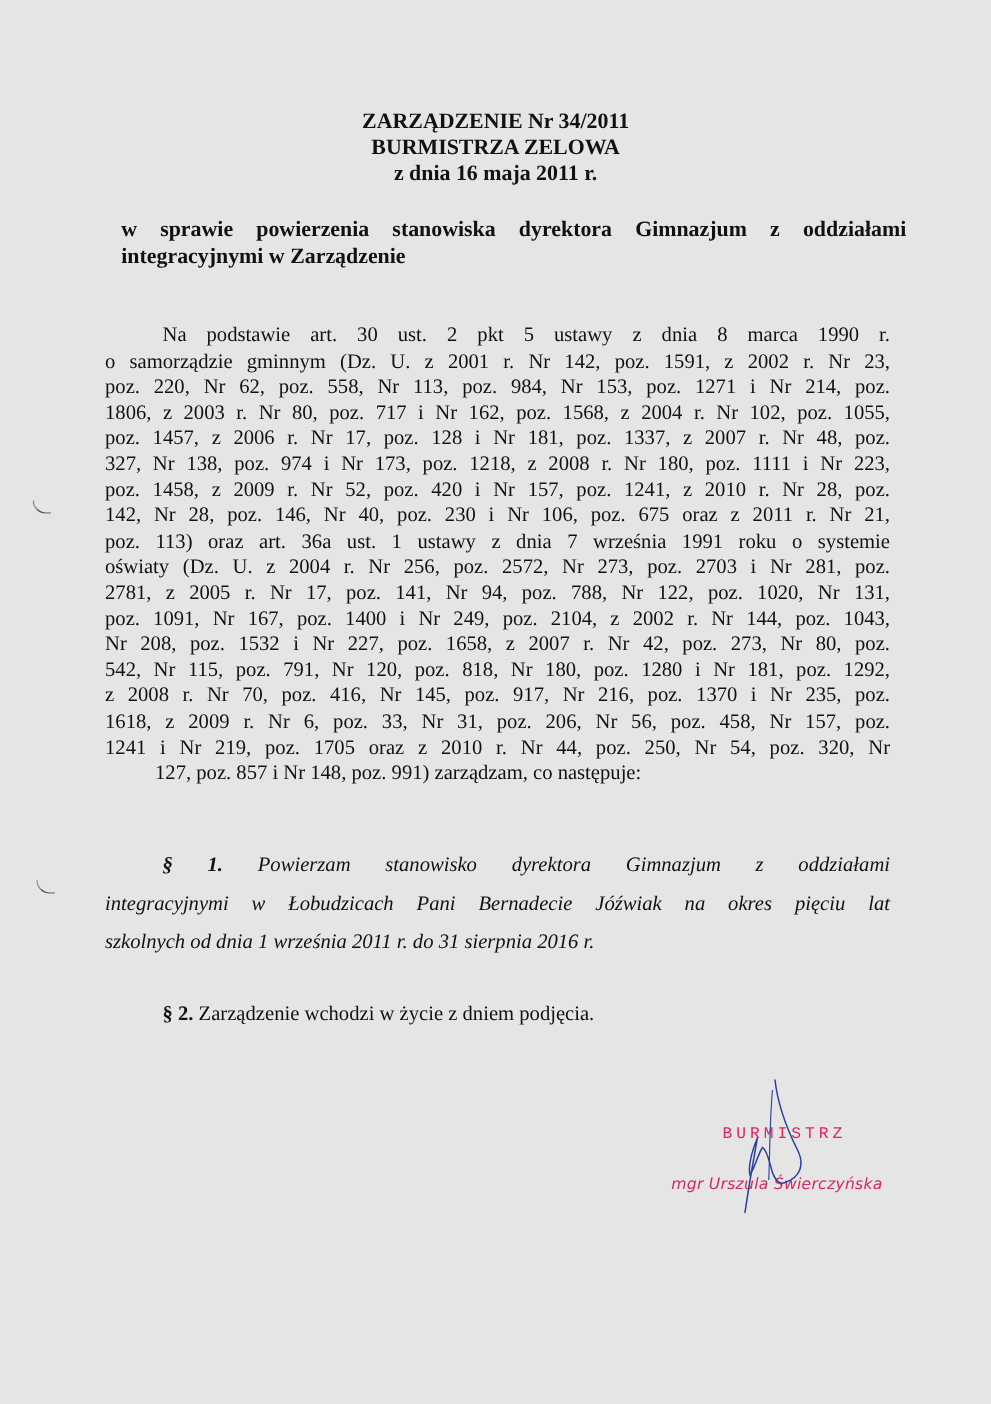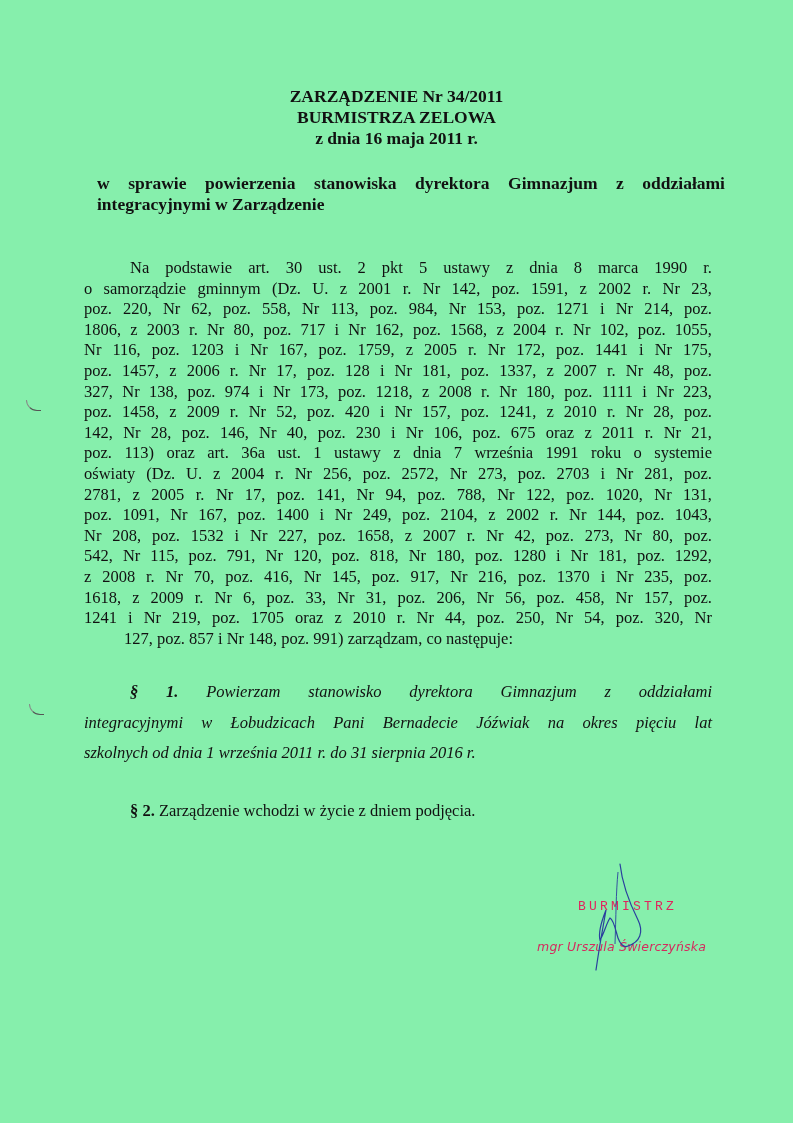--- a/index.html
+++ b/index.html
@@ -1,18 +1,18 @@
 <!DOCTYPE html>
 <html><head>
 <meta charset="utf-8">
 <style>
   html, body { margin: 0; padding: 0; background: #ffffff; }
   body { width: 793px; height: 1123px; position: relative; overflow: hidden;
          font-family: "Liberation Serif", "DejaVu Serif", serif; color: #111; }
-  .page { position: absolute; left: 0; top: 0; width: 793px; height: 1123px; background: #86efac; }
+  .page { position: absolute; left: 0; top: 0; width: 793px; height: 1123px; background: #e5e5e5; }
 
   .header { position: absolute; left: 0; width: 793px; top: 86px; text-align: center;
             font-weight: bold; font-size: 17.5px; line-height: 21px; }
   .header div { white-space: nowrap; }
 
   .subject { position: absolute; left: 84px; width: 628px; top: 173px;
              font-weight: bold; font-size: 17.5px; line-height: 21px; margin-left: 13px; }
   .subject .l1 { text-align: justify; text-align-last: justify; white-space: nowrap; }
   .subject .l2 { white-space: nowrap; }
 
@@ -56,21 +56,20 @@
   <div class="subject">
     <div class="l1">w sprawie powierzenia stanowiska dyrektora Gimnazjum z oddziałami</div>
     <div class="l2">integracyjnymi w Zarządzenie</div>
   </div>
 
   <div class="basis">
     <span class="line first">Na podstawie art. 30 ust. 2 pkt 5 ustawy z dnia 8 marca 1990 r.</span>
     <span class="line">o samorządzie gminnym (Dz. U. z 2001 r. Nr 142, poz. 1591, z 2002 r. Nr 23,</span>
     <span class="line">poz. 220, Nr 62, poz. 558, Nr 113, poz. 984, Nr 153, poz. 1271 i Nr 214, poz.</span>
     <span class="line">1806, z 2003 r. Nr 80, poz. 717 i Nr 162, poz. 1568, z 2004 r. Nr 102, poz. 1055,</span>
-    <span class="line">Nr 116, poz. 1203 i Nr 167, poz. 1759, z 2005 r. Nr 172, poz. 1441 i Nr 175,</span>
     <span class="line">poz. 1457, z 2006 r. Nr 17, poz. 128 i Nr 181, poz. 1337, z 2007 r. Nr 48, poz.</span>
     <span class="line">327, Nr 138, poz. 974 i Nr 173, poz. 1218, z 2008 r. Nr 180, poz. 1111 i Nr 223,</span>
     <span class="line">poz. 1458, z 2009 r. Nr 52, poz. 420 i Nr 157, poz. 1241, z 2010 r. Nr 28, poz.</span>
     <span class="line">142, Nr 28, poz. 146, Nr 40, poz. 230 i Nr 106, poz. 675 oraz z 2011 r. Nr 21,</span>
     <span class="line">poz. 113) oraz art. 36a ust. 1 ustawy z dnia 7 września 1991 roku o systemie</span>
     <span class="line">oświaty (Dz. U. z 2004 r. Nr 256, poz. 2572, Nr 273, poz. 2703 i Nr 281, poz.</span>
     <span class="line">2781, z 2005 r. Nr 17, poz. 141, Nr 94, poz. 788, Nr 122, poz. 1020, Nr 131,</span>
     <span class="line">poz. 1091, Nr 167, poz. 1400 i Nr 249, poz. 2104, z 2002 r. Nr 144, poz. 1043,</span>
     <span class="line">Nr 208, poz. 1532 i Nr 227, poz. 1658, z 2007 r. Nr 42, poz. 273, Nr 80, poz.</span>
     <span class="line">542, Nr 115, poz. 791, Nr 120, poz. 818, Nr 180, poz. 1280 i Nr 181, poz. 1292,</span>

